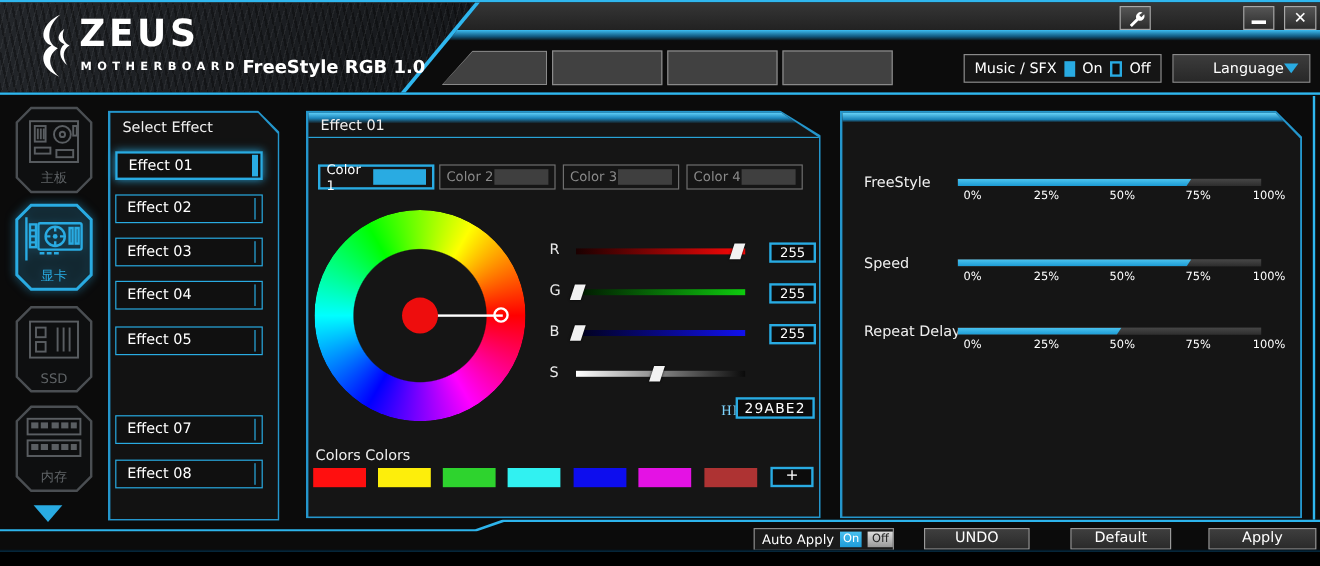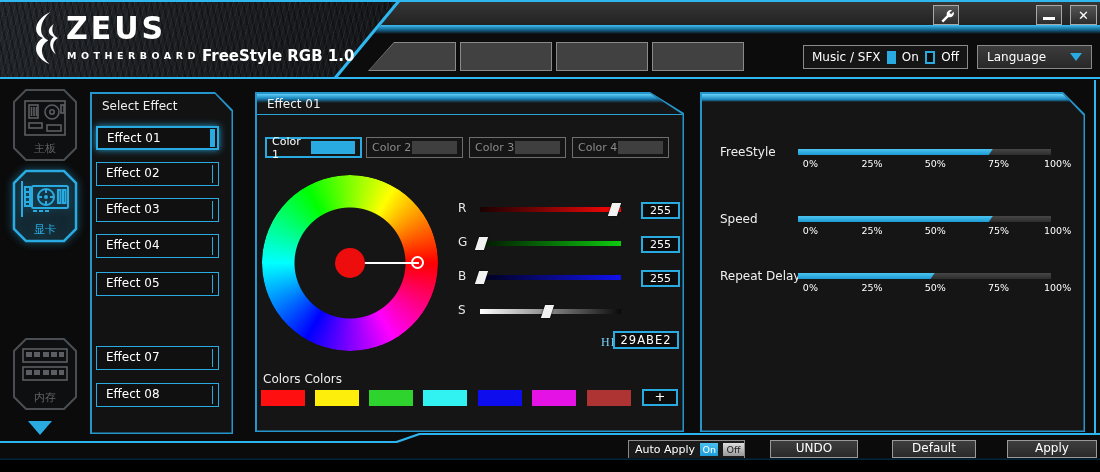--- a/index.html
+++ b/index.html
@@ -42,21 +42,21 @@
   .etab4{left:652px;width:92px;}
 
   .music-box{left:803px;top:45px;width:165px;height:24px;border:1px solid #8a8a8a;box-sizing:border-box;
              display:flex;align-items:center;gap:6px;padding:0 8px;background:#151515;}
   .music-label{font-size:12px;color:#fff;white-space:nowrap;}
   .sq{width:13px;height:13px;box-sizing:border-box;}
   .sq.on{background:#29ABE2;}
   .sq.off{border:2px solid #29ABE2;background:#0d0d0d;}
   .toggle-txt{font-size:12px;color:#fff;}
   .lang-box{left:977px;top:45px;width:115px;height:24px;border:1px solid #8a8a8a;box-sizing:border-box;
-            background:linear-gradient(180deg,#3c3c3c,#282828);display:flex;align-items:center;justify-content:space-between;padding:0 9px;cursor:pointer;}
+            background:linear-gradient(180deg,#3c3c3c,#282828);display:flex;align-items:center;justify-content:flex-end;padding:0 9px;cursor:pointer;}
   .lang-label{font-size:12px;color:#fff;}
   .tri-down{width:0;height:0;border-left:6px solid transparent;border-right:6px solid transparent;border-top:8px solid #29ABE2;}
 
   
   .side-item{left:6px;width:78px;height:78px;cursor:pointer;}
   .side-item svg{position:absolute;left:0;top:0;}
   .side-label{position:absolute;left:0;right:0;bottom:9px;text-align:center;font-size:11px;color:#5f6366;}
   .side-item.active .side-label{color:#29ABE2;}
   .side-item.active{filter:drop-shadow(0 0 4px rgba(41,171,226,.65));}
   .frame{stroke:#4a4e52;fill:rgba(20,22,24,.4);stroke-width:2;}
@@ -224,20 +224,30 @@
       <circle class="glyph" cx="40" cy="29" r="8"></circle>
         <circle class="glyphf" cx="40" cy="29" r="2"></circle>
       <path class="glyph" d="M40 21 v4 M40 33 v4 M32 29 h4 M44 29 h4"></path>
       <rect class="glyph" x="52" y="22" width="2.5" height="13"></rect>
       <rect class="glyph" x="57" y="22" width="2.5" height="13"></rect>
       <path class="glyph" d="M27 43 h18" stroke-dasharray="4 2"></path>
     </svg>
     <div class="side-label">显卡</div>
   </div>
 
+  <div class="abs side-item" style="top:253px">
+    <svg width="78" height="78" viewBox="0 0 78 78">
+      <polygon class="frame" points="20,3 58,3 70,15 70,61 58,73 20,73 8,61 8,15"></polygon>
+      <rect class="glyph" x="19" y="15" width="40" height="30"></rect>
+      <rect class="glyph" x="24" y="20" width="8" height="8"></rect>
+      <rect class="glyph" x="24" y="32" width="8" height="8"></rect>
+      <path class="glyph" d="M42 20 v20 M47 20 v20 M52 20 v20"></path>
+    </svg>
+    <div class="side-label">SSD</div>
+  </div>
 
   <div class="abs side-item" style="top:336px">
     <svg width="78" height="78" viewBox="0 0 78 78">
       <polygon class="frame" points="20,3 58,3 70,15 70,61 58,73 20,73 8,61 8,15"></polygon>
       <rect class="glyph" x="17" y="13" width="44" height="13"></rect>
       <rect class="glyphf" x="20" y="16" width="6" height="5"></rect>
         <rect class="glyphf" x="28" y="16" width="6" height="5"></rect>
       <rect class="glyphf" x="37" y="16" width="6" height="5"></rect>
         <rect class="glyphf" x="45" y="16" width="6" height="5"></rect>
       <rect class="glyphf" x="53" y="16" width="5" height="5"></rect>

